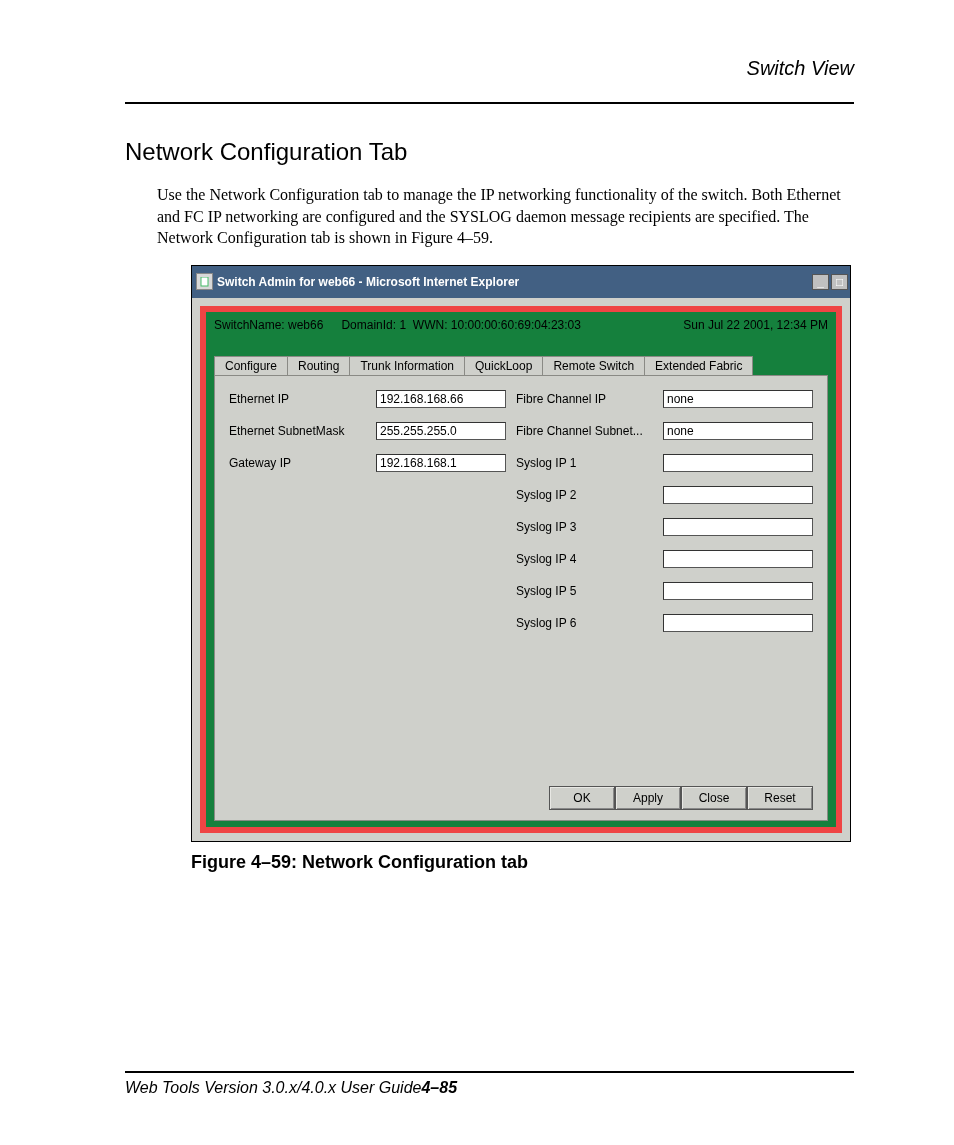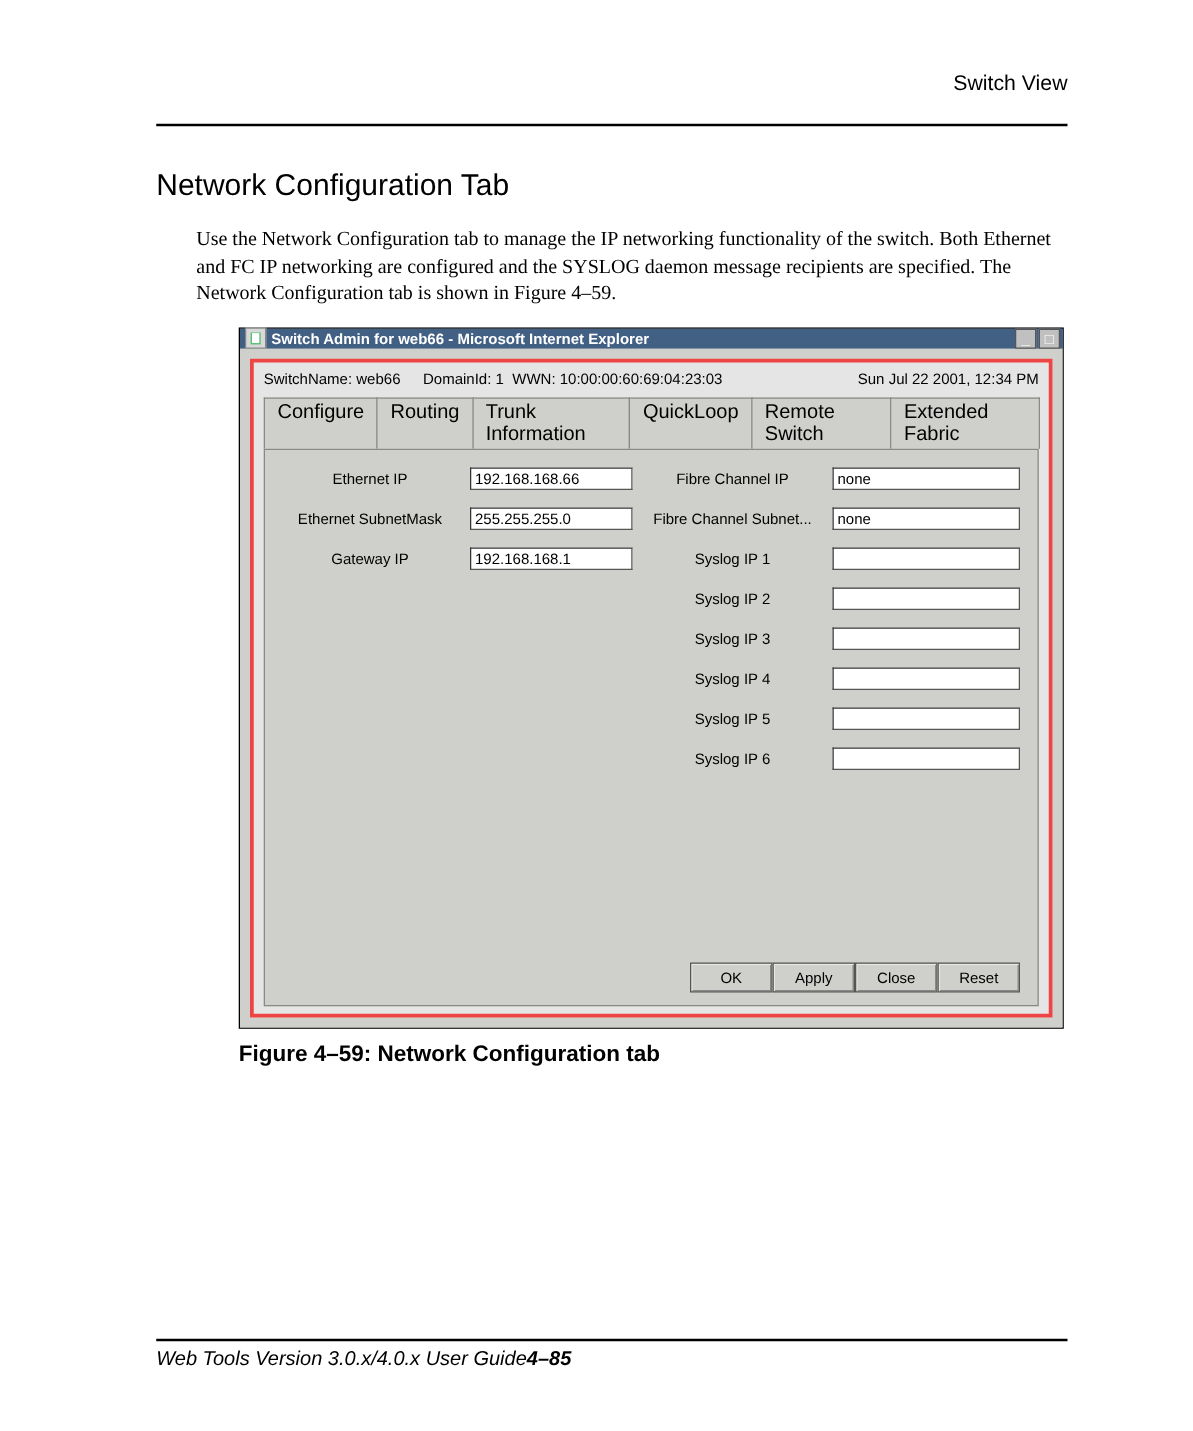--- a/index.html
+++ b/index.html
@@ -1,38 +1,38 @@
 <!DOCTYPE html>
 <html><head>
 <meta charset="utf-8">
 <style>
   body{margin:0;background:#fff;font-family:"Times New Roman",Times,serif;color:#000}
   .page{width:954px;height:1145px;margin:0 auto;position:relative;box-sizing:border-box;padding:57px 100px 0 125px}
   .hdr-line{border-top:2px solid #000;margin-top:22px}
-  .hdr{text-align:right;font-size:17px;font-family:Arial,Helvetica,sans-serif;margin-bottom:4px}
+  .hdr{font-style:italic;text-align:right;font-size:20px;font-family:Arial,Helvetica,sans-serif;margin-bottom:4px}
   h2{font-family:Arial,Helvetica,sans-serif;font-weight:normal;font-size:24px;margin:34px 0 18px 0}
   .para{font-size:16px;line-height:1.35;margin-left:32px;margin-right:0}
   .shot{margin:14px 0 0 66px;width:660px}
   
   .win{font-family:Tahoma,Arial,sans-serif;font-size:12px;color:#000;background:#cfd0cb;border:1px solid #000;box-sizing:border-box}
-  .titlebar{height:16px;background:#426083;color:#fff;display:flex;align-items:center;font-weight:bold;font-size:12px}
+  .titlebar{height:32px;background:#426083;color:#fff;display:flex;align-items:center;font-weight:bold;font-size:12px}
   .titlebar .ico{width:15px;height:15px;background:#d8d8d8;margin:0 4px;display:flex;align-items:center;justify-content:center;border:1px solid #888;color:#333;font-size:10px}
   .titlebar .ttl{flex:1}
   .sysbtns{display:flex;margin-right:2px}
   .sysbtn{width:15px;height:14px;background:#c0c0c0;border:1px solid #555;margin-left:2px;display:flex;align-items:center;justify-content:center;font-weight:bold;font-size:12px;line-height:1}
   .winbody{padding:8px;background:#cfd0cb}
-  .panel{border:3px solid #ef4444;background:#e5e5e5;padding:6px 8px}
+  .panel{border:6px solid #ef4444;background:#15803d;padding:6px 8px}
   .statusline{display:flex;gap:18px;font-size:12px;margin-bottom:6px}
   .statusline .sp{flex:1}
-  .tab{border:1px solid #8a8a85;border-bottom:none;padding:2px 10px;background:#cfd0cb;font-size:16px;margin-right:-1px;margin-top:2px;cursor:default;position:relative}
+  .tab{border:1px solid #8a8a85;border-bottom:none;padding:2px 10px;background:#cfd0cb;font-size:12px;margin-right:-1px;margin-top:18px;cursor:default;position:relative}
   .tab.active{background:#cfd0cb;z-index:2;border-bottom:1px solid #cfd0cb;margin-bottom:-1px}
   .tabrow{display:flex;width:100%}
   .tabcontent{border:1px solid #8a8a85;background:#cfd0cb;padding:14px 14px 50px 14px;min-height:380px;position:relative}
   .formgrid{display:grid;grid-template-columns:1fr 130px 1fr 150px;column-gap:10px;row-gap:14px;align-items:center;font-size:12px}
-  .formgrid .lbl{text-align:center;white-space:nowrap}
+  .formgrid .lbl{text-align:left;white-space:nowrap}
   .inp{height:18px;border:1px solid #555;border-top-color:#333;border-left-color:#333;background:#fff;font-size:12px;padding:0 3px;box-sizing:border-box;width:100%}
   .btnrow{position:absolute;bottom:10px;right:14px;display:flex;}
   .btn{width:64px;height:22px;border:1px solid #555;background:#cfd0cb;font-size:12px;display:flex;align-items:center;justify-content:center;cursor:default;box-shadow:inset 1px 1px 0 #e8e8e4,inset -1px -1px 0 #888}
   .figcap{font-family:Arial,Helvetica,sans-serif;font-weight:bold;font-size:18px;margin:10px 0 0 66px}
   .ftr{position:absolute;left:125px;right:100px;bottom:48px}
   .ftr-line{border-top:2px solid #000;margin-bottom:6px}
   .ftr-row{display:flex;font-style:italic;font-family:Arial,Helvetica,sans-serif;font-size:16px}
   .emptycell{}
 </style>
 </head>

